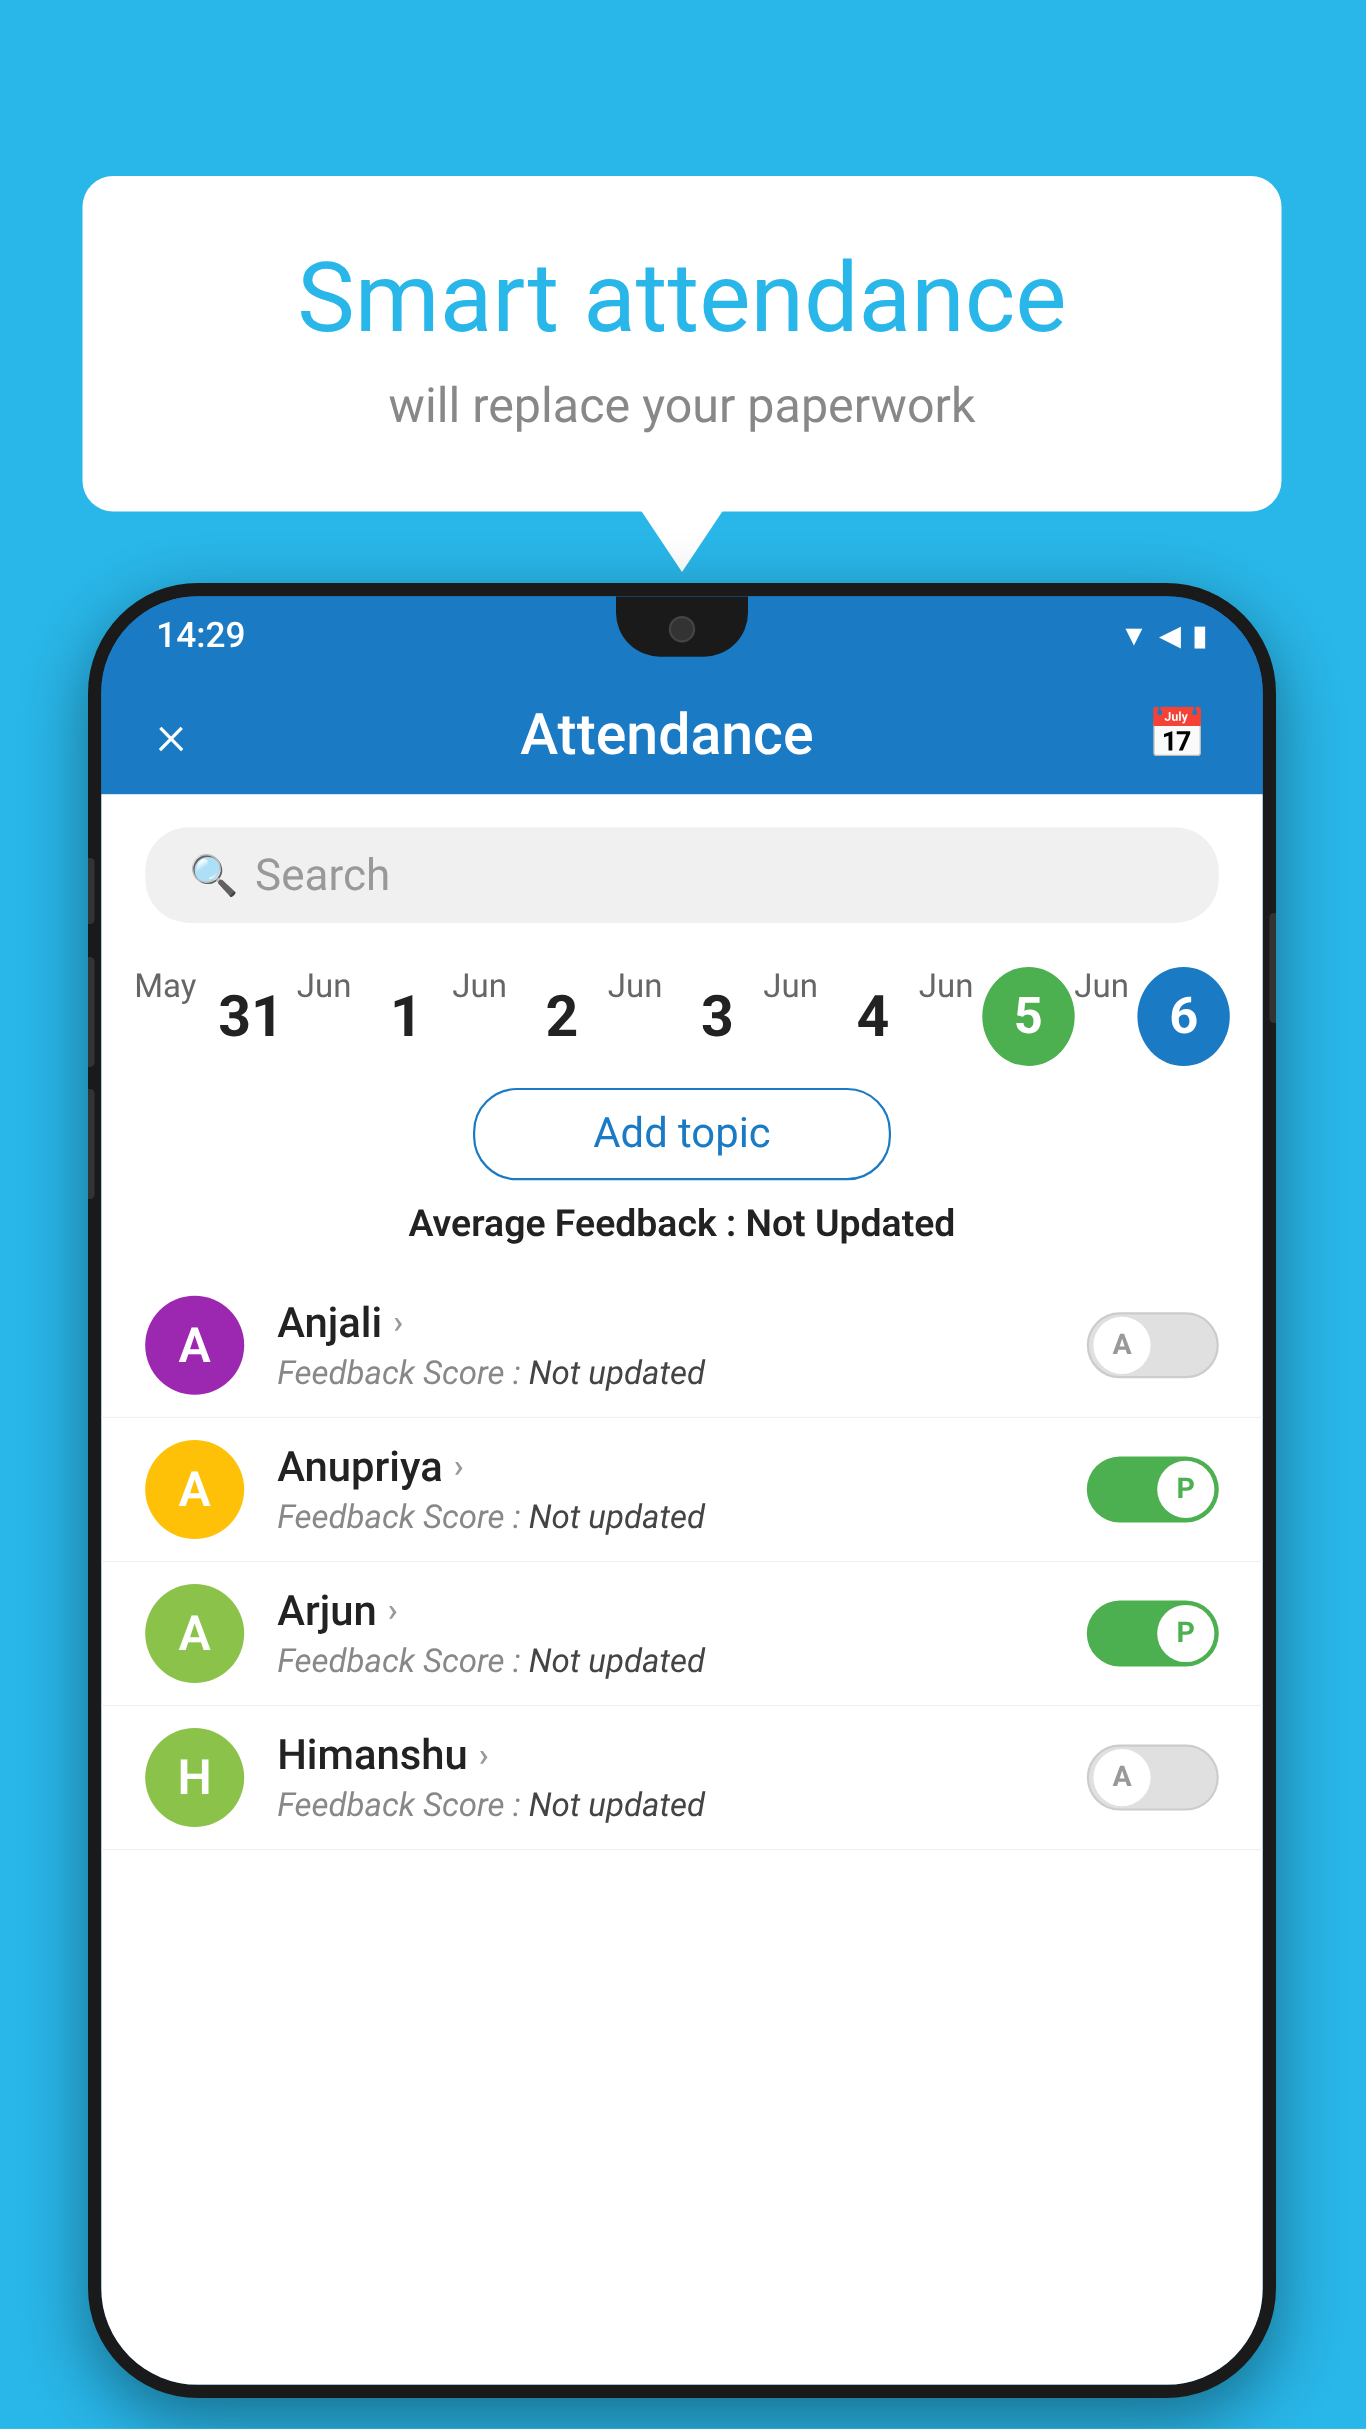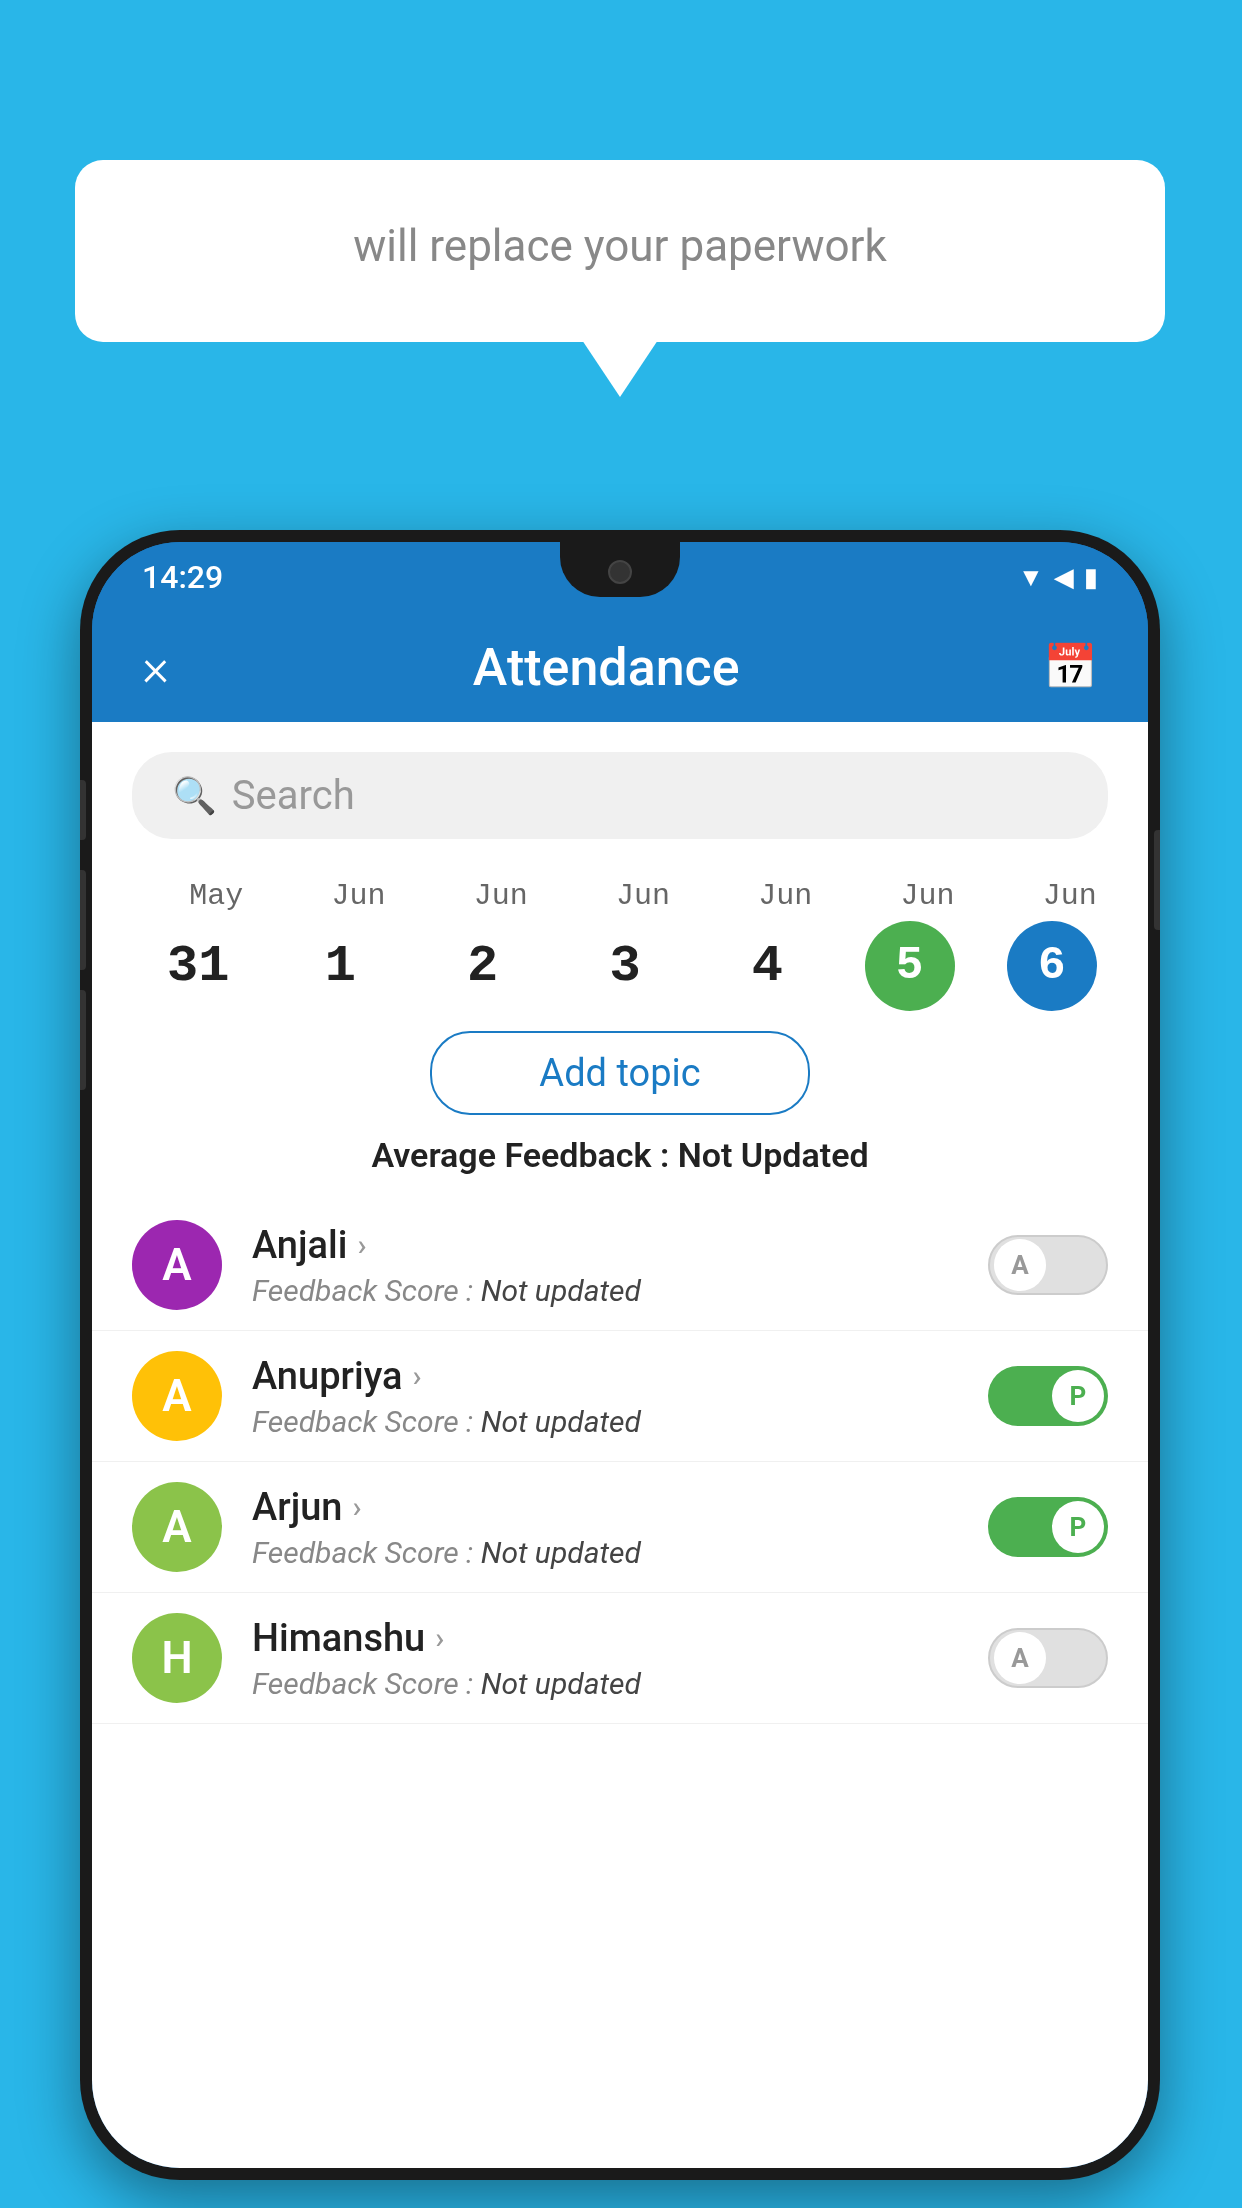--- a/index.html
+++ b/index.html
@@ -187,25 +187,24 @@
     
     .calendar-strip {
       display: flex;
       justify-content: space-around;
       align-items: flex-end;
       padding: 20px 30px 10px;
     }
 
     .cal-day {
       display: flex;
-      flex-direction: column;
-      align-items: flex-end;
+      flex-direction: row;
+      align-items: flex-start;
       gap: 8px;
       min-width: 100px;
-      font-family: Liberation Mono, monospace;
     }
 
     .cal-month {
       font-size: 30px;
       color: #666;
     }
 
     .cal-date {
       font-size: 52px;
       font-weight: 700;
@@ -413,20 +412,21 @@
       border-radius: 88px;
       overflow: hidden;
     }
   </style>
 </head>
 <body>
 
 <div style="position:absolute;inset:0;background:#29B6E8;"></div>
 
 <div class="speech-bubble">
+  <div class="speech-bubble-title">Smart attendance</div>
   <div class="speech-bubble-subtitle">will replace your paperwork</div>
 </div>
 
 <div class="phone-frame">
 
   <div class="phone-side-btn-right"></div>
   <div class="phone-side-btn-left-1"></div>
   <div class="phone-side-btn-left-2"></div>
   <div class="phone-side-btn-left-3"></div>
 

